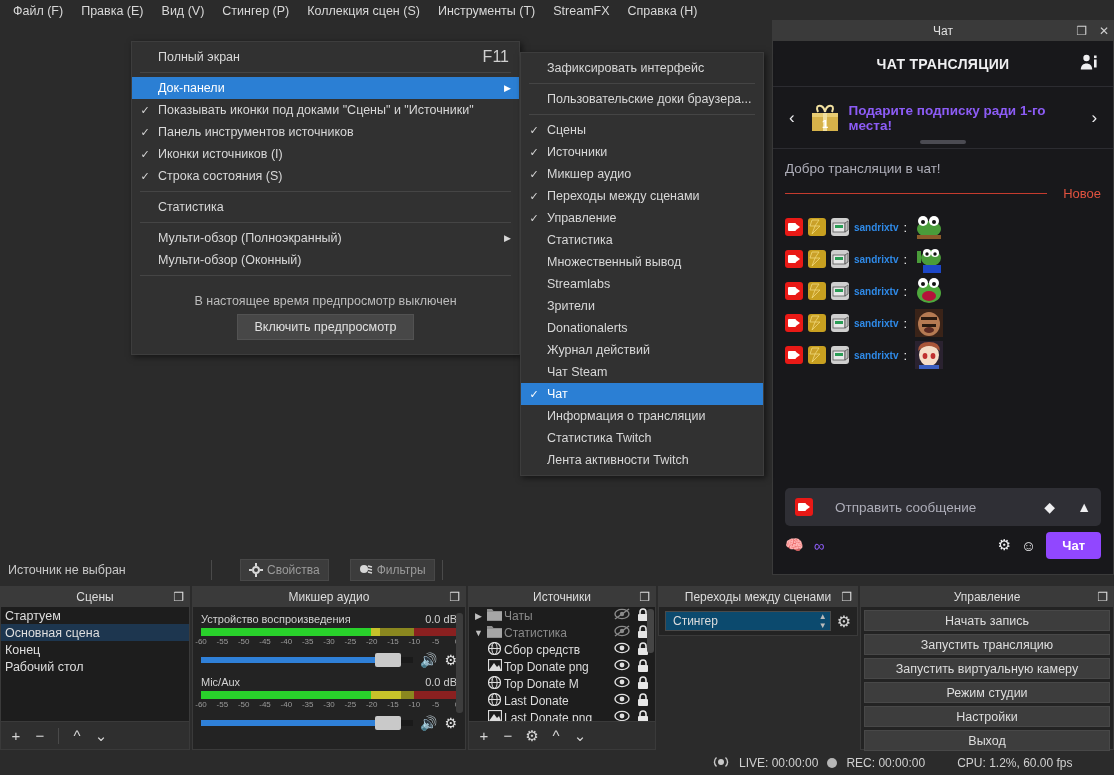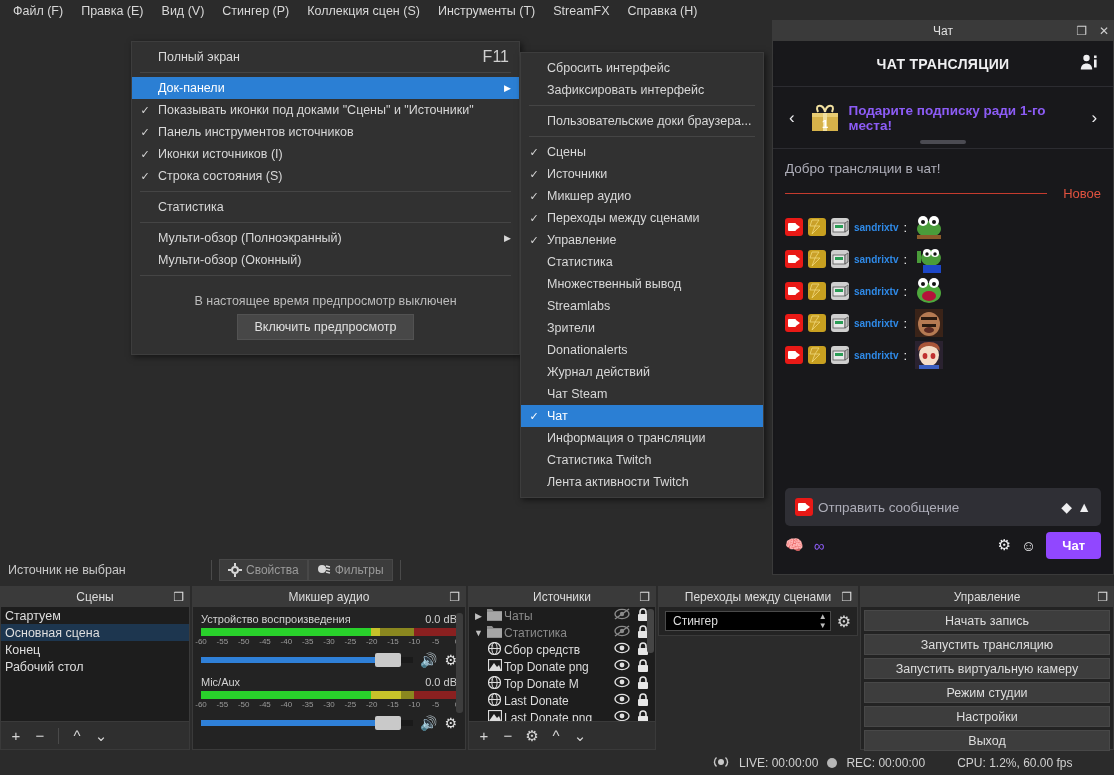--- a/index.html
+++ b/index.html
@@ -105,42 +105,42 @@
   }
   .badge.sub { background: #c8a020; position: relative; }
   .badge.gl { background: #cfcfcf; position: relative; }
   .uname { color: #2f8ae8; font-size: 10px; font-weight: bold; }
   .colon { color: #efeff1; font-size: 13px; margin-right: 3px; }
   .emote { width: 28px; height: 28px; flex: 0 0 28px; }
 
   .chat-input-area { position: absolute; left: 0; bottom: 0; width: 100%; padding: 0 12px 10px 12px; }
   .chat-input {
     height: 38px; background: #2f2f35; border-radius: 5px; display: flex;
-    align-items: center; padding: 16px 10px; gap: 5px;
+    align-items: center; padding: 16px 10px; gap: 22px;
   }
   .chat-input .ph { color: #adadb8; font-size: 13.5px; flex: 1 1 auto; }
   .chat-input .ic { color: #efeff1; font-size: 14px; cursor: pointer; }
   .chat-tools { height: 38px; display: flex; align-items: center; gap: 10px; }
   .chat-tools .spacer { flex: 1 1 auto; }
   .chat-tools .tic { color: #efeff1; font-size: 15px; cursor: pointer; }
   .chat-send {
     background: #9147ff; color: #fff; font-size: 13px; font-weight: bold;
     border-radius: 4px; padding: 6px 16px; cursor: pointer;
   }
 
   
   .srcbar {
     position: absolute; left: 0; top: 556px; width: 660px; height: 28px;
     display: flex; align-items: center; padding-left: 8px; gap: 0;
   }
   .srcbar .nosel { color: #c8c8c8; font-size: 12.5px; width: 196px; }
   .vsep { width: 1px; height: 20px; background: #4a4a4a; margin: 0 7px; }
   .tbtn2 {
     display: flex; align-items: center; gap: 4px; background: #3c3c3c;
-    border: 1px solid #484848; padding: 3px 8px; color: #9a9a9a; font-size: 12px; cursor: pointer;
+    border: 1px solid #484848; padding: 3px 8px; color: #9a9a9a; font-size: 12px; cursor: pointer; margin-left: 21px;
   }
 
   
   .panel { position: absolute; border: 1px solid #3a3a3a; background: #232323; }
   .panel-title {
     height: 20px; background: #3a3a3a; display: flex; align-items: center;
     justify-content: center; position: relative; color: #dcdcdc; font-size: 12px;
   }
   .panel-title .pop { position: absolute; right: 5px; top: 3px; cursor: pointer; }
 
@@ -184,21 +184,21 @@
   .src-item .exp { width: 13px; text-align: center; font-size: 9px; color: #c0c0c0; }
   .src-item .ico { width: 19px; text-align: center; }
   .src-item .nm { flex: 1 1 auto; white-space: nowrap; overflow: hidden; }
   .src-item .eye { width: 22px; text-align: center; }
   .src-item .lock { width: 20px; text-align: center; }
   .src-scroll { position: absolute; right: 1px; top: 2px; width: 7px; height: 44px; background: #454545; border-radius: 3px; }
 
   
   .trans-row { display: flex; align-items: center; padding: 4px 6px; gap: 6px; background: #232323; }
   .combo {
-    flex: 1 1 auto; height: 20px; background: #000000; border: 1px solid #4a4a4a;
+    flex: 1 1 auto; height: 20px; background: #0c4a6e; border: 1px solid #4a4a4a;
     display: flex; align-items: center; justify-content: space-between;
     padding: 0 3px 0 7px; color: #dcdcdc; font-size: 12px; cursor: pointer;
   }
   .combo .sp { font-size: 8px; color: #bbb; line-height: 9px; text-align: center; }
 
   
   .ctrl-wrap { padding: 3px 3px 0 3px; }
   .cbtn {
     height: 21px; background: #3d3d3d; border: 1px solid #484848; margin-bottom: 3px;
     display: flex; align-items: center; justify-content: center;
@@ -274,24 +274,20 @@
       <span class="lbl">Мульти-обзор (Оконный)</span>
     </div>
     <div class="msep"></div>
     <div class="preview-off">В настоящее время предпросмотр выключен</div>
     <div class="preview-btn-wrap">
       <div class="preview-btn">Включить предпросмотр</div>
     </div>
   </div>
 
   <div class="menu-pop" id="dock-menu">
-      <div class="mrow">
-        <span class="chk"></span>
-        <span class="lbl">Сбросить интерфейс</span>
-      </div>
       <div class="mrow">
         <span class="chk"></span>
         <span class="lbl">Зафиксировать интерфейс</span>
       </div>
       <div class="msep"></div>
       <div class="mrow">
         <span class="chk"></span>
         <span class="lbl">Пользовательские доки браузера...</span>
       </div>
       <div class="msep"></div>

